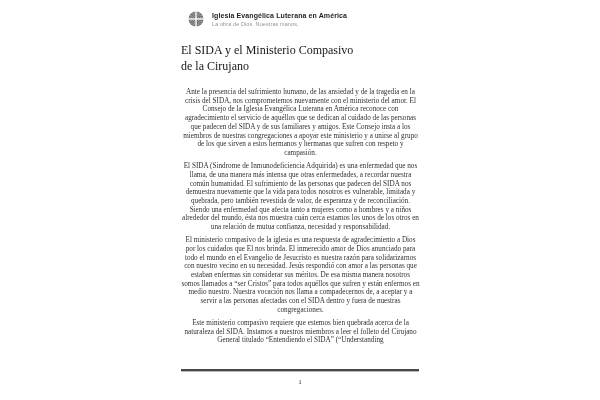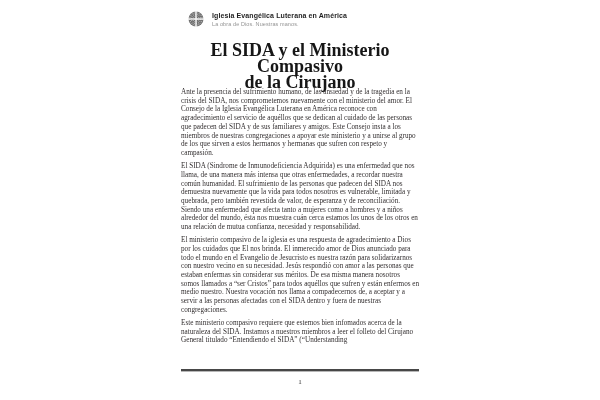--- a/index.html
+++ b/index.html
@@ -20,28 +20,27 @@
   }
   .org-name{
     font-size:7px;font-weight:bold;color:#1f1f1f;letter-spacing:.1px;
   }
   .tagline{
     margin-top:2px;font-size:5.5px;color:#949494;letter-spacing:.1px;
   }
   
   .doc-title{
     position:absolute;left:181px;top:42px;width:238px;
-    text-align:center;
-    font-weight:bold;font-size:18px;line-height:16px;color:#161616;
+    font-weight:normal;font-size:12px;line-height:16px;color:#161616;
   }
   
   .doc-body{
     position:absolute;left:181px;top:88px;width:239px;
     font-size:7.2px;line-height:8.7px;color:#332f30;
-    text-align:left;
+    text-align:center;
   }
   .doc-body p{margin:0 0 4.5px 0;}
   
   .footer-rule{
     position:absolute;left:181px;top:369px;width:238px;
     height:1px;background:#b7b7b7;border-top:2px solid #474747;
   }
   .page-num{
     position:absolute;left:181px;top:378px;width:238px;
     text-align:center;font-size:7px;color:#2b2b2b;
@@ -70,19 +69,19 @@
 
   <div class="doc-title">
     <div>El SIDA y el Ministerio Compasivo</div>
     <div>de la Cirujano</div>
   </div>
 
   <div class="doc-body">
     <p>Ante la presencia del sufrimiento humano, de las ansiedad y de la tragedia en la crisis del SIDA, nos comprometemos nuevamente con el ministerio del amor. El Consejo de la Iglesia Evangélica Luterana en América reconoce con agradecimiento el servicio de aquéllos que se dedican al cuidado de las personas que padecen del SIDA y de sus familiares y amigos. Este Consejo insta a los miembros de nuestras congregaciones a apoyar este ministerio y a unirse al grupo de los que sirven a estos hermanos y hermanas que sufren con respeto y campasión.</p>
     <p>El SIDA (Sindrome de Inmunodeficiencia Adquirida) es una enfermedad que nos llama, de una manera más intensa que otras enfermedades, a recordar nuestra común humanidad. El sufrimiento de las personas que padecen del SIDA nos demuestra nuevamente que la vida para todos nosotros es vulnerable, limitada y quebrada, pero también revestida de valor, de esperanza y de reconciliación. Siendo una enfermedad que afecta tanto a mujeres como a hombres y a niños alrededor del mundo, ésta nos muestra cuán cerca estamos los unos de los otros en una relación de mutua confianza, necesidad y responsabilidad.</p>
     <p>El ministerio compasivo de la iglesia es una respuesta de agradecimiento a Dios por los cuidados que El nos brinda. El inmerecido amor de Dios anunciado para todo el mundo en el Evangelio de Jesucristo es nuestra razón para solidarizarnos con nuestro vecino en su necesidad. Jesús respondió con amor a las personas que estaban enfermas sin considerar sus méritos. De esa misma manera nosotros somos llamados a “ser Cristos” para todos aquéllos que sufren y están enfermos en medio nuestro. Nuestra vocación nos llama a compadecernos de, a aceptar y a servir a las personas afectadas con el SIDA dentro y fuera de nuestras congregaciones.</p>
-    <p>Este ministerio compasivo requiere que estemos bien infomados acerca de la naturaleza del SIDA. Instamos a nuestros miembros a leer el folleto del Cirujano General titulado “Entendiendo el SIDA” (“Understanding</p>
+    <p>Este ministerio compasivo requiere que estemos bien quebrada acerca de la naturaleza del SIDA. Instamos a nuestros miembros a leer el folleto del Cirujano General titulado “Entendiendo el SIDA” (“Understanding</p>
   </div>
 
   <div class="footer-rule"></div>
   <div class="page-num">1</div>
 
 </div>
 
 </body></html>

